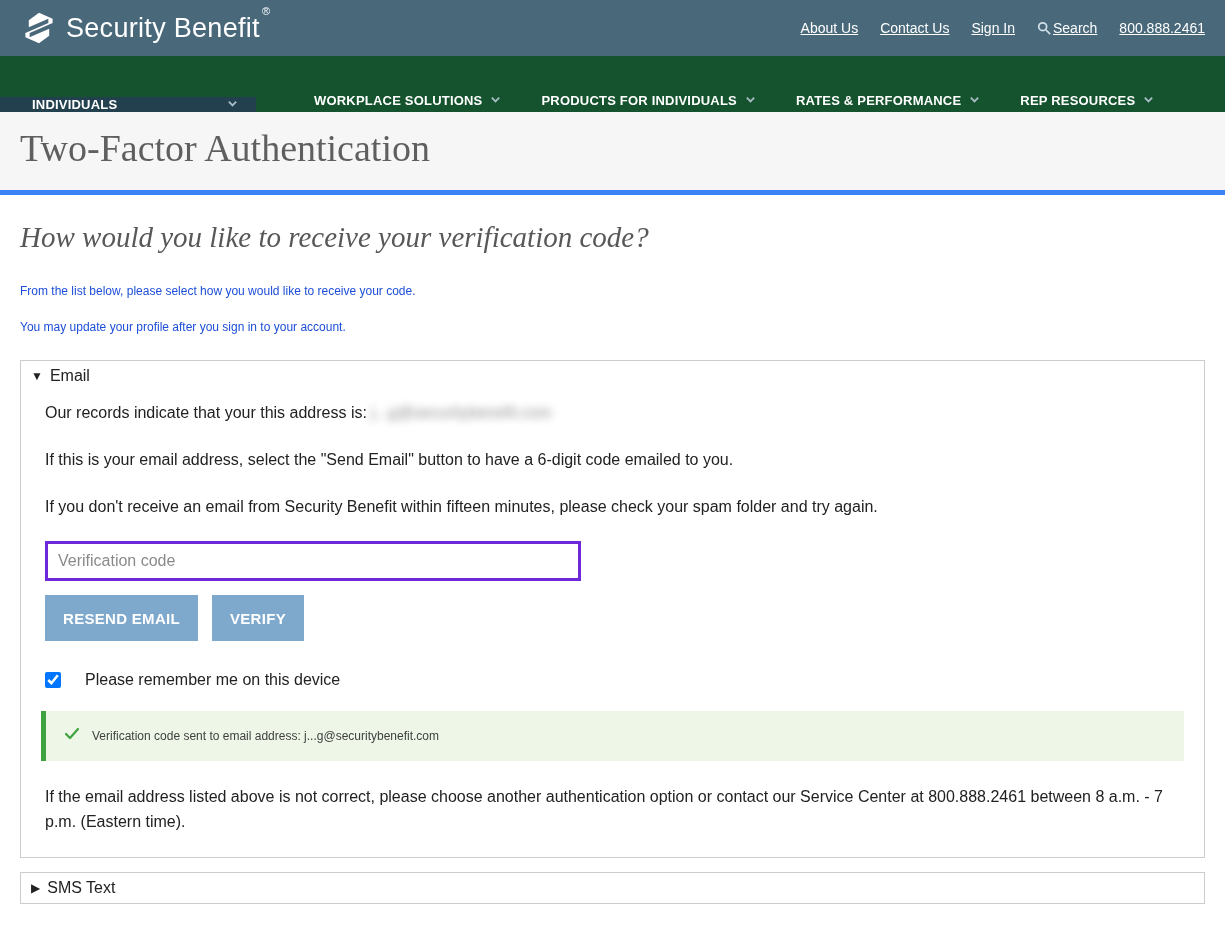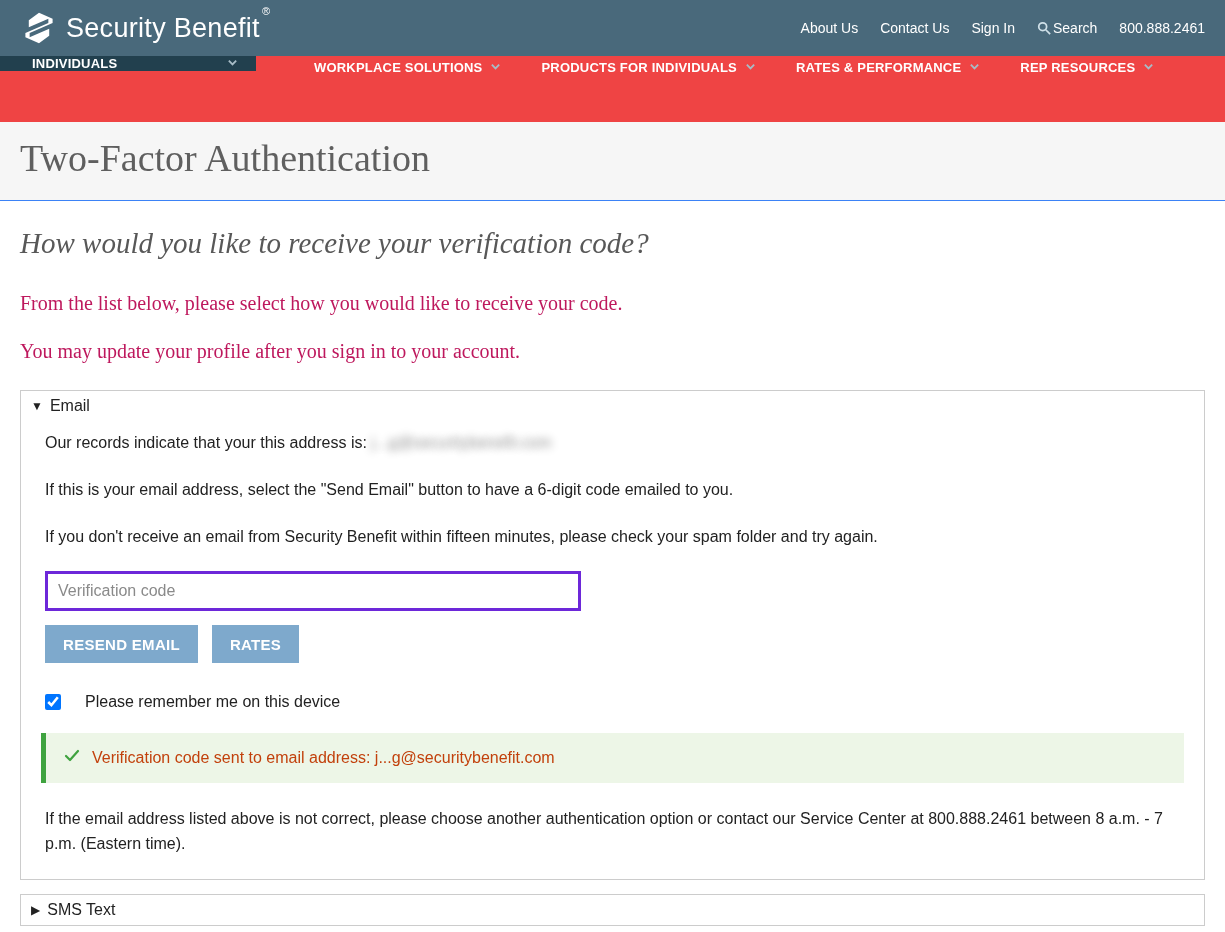--- a/index.html
+++ b/index.html
@@ -5,65 +5,65 @@
   *{box-sizing:border-box;margin:0;padding:0;}
   html,body{font-family:Arial,Helvetica,sans-serif;background:#fff;color:#333;}
   a{text-decoration:none;color:inherit;}
 
   
   .top-header{background:#49697b;height:56px;display:flex;align-items:center;justify-content:space-between;padding:0 20px 0 22px;}
   .brand{display:flex;align-items:center;color:#fff;}
   .brand-logo{width:34px;height:34px;margin-right:10px;flex-shrink:0;}
   .brand-name{font-size:27px;color:#fff;font-weight:400;letter-spacing:0.3px;position:relative;}
   .brand-name sup{font-size:11px;position:relative;top:-12px;margin-left:2px;}
-  .top-links{display:flex;gap:22px;color:#fff;font-size:14px;}
+  .top-links{display:flex;gap:22px;color:#fff;font-size:14px;text-decoration:underline;}
   .top-links .search-link{display:flex;align-items:center;gap:2px;}
   .top-links .phone{font-size:14px;}
   .search-icon-svg{width:14px;height:14px;}
 
   
-  .nav-bar{background:#ef4444;height:66px;display:flex;align-items:flex-start;}
+  .nav-bar{background:#14532d;height:56px;display:flex;align-items:flex-end;}
   .nav-item{display:flex;align-items:center;padding:4px 20px;color:#fff;font-size:13px;font-weight:bold;letter-spacing:0.2px;cursor:pointer;}
   .nav-item.first{background:#22404e;width:256px;justify-content:space-between;padding:0 18px 0 32px;}
   .nav-item .chev{margin-left:8px;}
   .nav-spacer{width:38px;}
   .chev-svg{width:11px;height:11px;}
 
   
-  .title-bar{background:#f6f6f6;border-bottom:1px solid #3b82f6;padding:14px 20px 20px 20px;}
+  .title-bar{background:#f6f6f6;border-bottom:5px solid #3b82f6;padding:14px 20px 20px 20px;}
   .title-bar h1{font-family:Georgia,'Times New Roman',serif;font-size:38px;color:#5f5f5f;font-weight:400;}
 
   
   .main{padding:26px 20px 24px 20px;}
   .question{font-family:Georgia,'Times New Roman',serif;font-size:29px;color:#585858;font-weight:400;margin-bottom:28px;font-style:italic;}
-  .intro-text{font-size:20px;color:#be185d;line-height:1.5;margin-bottom:24px;font-family:Liberation Serif, serif;}
+  .intro-text{font-size:12px;color:#1d4ed8;line-height:1.5;margin-bottom:24px;}
   .intro-text p{margin-bottom:18px;}
 
   
   .accordion{border:1px solid #ccc;margin-bottom:14px;background:#fff;}
   .acc-header{display:flex;align-items:center;padding:6px 10px;cursor:pointer;font-size:16px;color:#222;}
   .acc-header .tri{margin-right:7px;font-size:12px;}
   .acc-body{padding:10px 24px 22px 24px;}
   .acc-body p{font-size:16px;color:#222;line-height:1.55;margin-bottom:22px;}
   .acc-body p.first-line{margin-bottom:22px;}
   .email-blur{color:transparent;text-shadow:0 0 8px #888;user-select:none;}
 
   .verification-input{width:536px;height:40px;border:3px solid #6d28d9;padding:0 10px;font-size:16px;color:#333;outline:none;}
   .verification-input::placeholder{color:#8a8a8a;}
 
   .button-row{margin-top:14px;display:flex;gap:14px;margin-bottom:30px;}
-  .btn{background:#7ea9cc;color:#fff;border:none;height:38px;padding:0 18px;font-size:15px;font-weight:bold;letter-spacing:0.3px;cursor:pointer;}
+  .btn{background:#7ea9cc;color:#fff;border:none;height:46px;padding:0 18px;font-size:15px;font-weight:bold;letter-spacing:0.3px;cursor:pointer;}
 
   .remember-row{display:flex;align-items:center;gap:24px;margin-bottom:22px;margin-top:8px;}
   .remember-row input[type=checkbox]{width:16px;height:16px;}
   .remember-row label{font-size:16px;color:#222;}
 
   .alert-success{border-left:5px solid #3fa33f;background:#edf6e7;padding:15px 18px;display:flex;align-items:center;gap:12px;margin:0 -4px 24px -4px;}
   .alert-success .check-icon{color:#3fa33f;flex-shrink:0;}
-  .alert-success .msg{color:#c2410c;font-size:16px;}
+  .alert-success .msg{color:#404040;font-size:12px;}
 
   .acc-body p.footer-note{margin-bottom:0;}
 
 </style>
 </head>
 <body>
 
 <div class="top-header">
   <div class="brand">
     <svg class="brand-logo" viewBox="0 0 40 40">
@@ -142,21 +142,21 @@
       <p class="first-line">
         <span>Our records indicate that your this address is: </span><span class="email-blur">j...g@securitybenefit.com</span>
       </p>
       <p>If this is your email address, select the "Send Email" button to have a 6-digit code emailed to you.</p>
       <p>If you don't receive an email from Security Benefit within fifteen minutes, please check your spam folder and try again.</p>
 
       <input type="text" class="verification-input" placeholder="Verification code" style="">
 
       <div class="button-row">
         <button class="btn">RESEND EMAIL</button>
-        <button class="btn">RATES</button>
+        <button class="btn">VERIFY</button>
       </div>
 
       <div class="remember-row">
         <input type="checkbox" id="rem" checked="" style="">
         <label for="rem">Please remember me on this device</label>
       </div>
 
       <div class="alert-success">
         <span class="check-icon">
           <svg width="16" height="16" viewBox="0 0 16 16">

